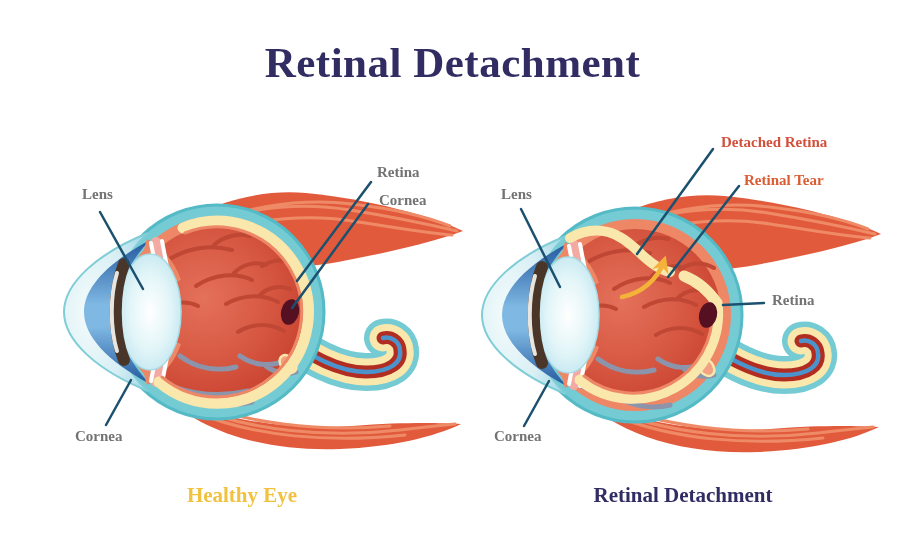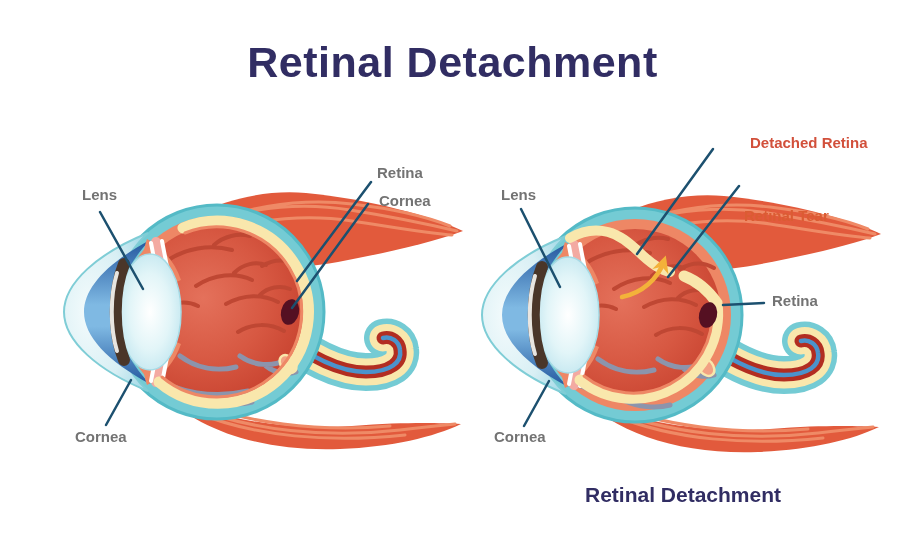--- a/index.html
+++ b/index.html
@@ -1,23 +1,23 @@
 <!DOCTYPE html>
 <html><head>
 <meta charset="utf-8">
 <style>
   html,body{margin:0;padding:0;background:#fff;}
   .stage{position:relative;width:905px;height:552px;background:#ffffff;overflow:hidden;
-         font-family:Liberation Sans, sans-serif;}
+         font-family:Liberation Serif, serif;}
   .title{position:absolute;left:0;right:0;top:38px;margin:0;text-align:center;
          font-size:43px;font-weight:bold;letter-spacing:0.5px;color:#312d63;}
   .art{position:absolute;left:0;top:0;width:905px;height:555px;}
   .lbl{position:absolute;font-size:15px;font-weight:bold;color:#737373;white-space:nowrap;}
-  .lbl.red1{color:#d2503b;margin-left:29px;}
-  .lbl.red2{color:#db5c33;margin-top:35px;}
+  .lbl.red1{color:#d2503b;}
+  .lbl.red2{color:#db5c33;}
   .cap{position:absolute;top:483px;transform:translateX(-50%);font-size:21px;font-weight:bold;
        white-space:nowrap;}
   .cap.yellow{color:#f0c23f;}
   .cap.navy{color:#312d63;}
 </style>
 </head>
 <body>
 
 <div class="stage">
 
@@ -123,15 +123,16 @@
   <div class="lbl" style="left:377px;top:164px">Retina</div>
   <div class="lbl" style="left:379px;top:192px">Cornea</div>
   <div class="lbl" style="left:75px;top:428px">Cornea</div>
 
   <div class="lbl" style="left:501px;top:186px">Lens</div>
   <div class="lbl red1" style="left:721px;top:134px">Detached Retina</div>
   <div class="lbl red2" style="left:744px;top:172px">Retinal Tear</div>
   <div class="lbl" style="left:772px;top:292px">Retina</div>
   <div class="lbl" style="left:494px;top:428px">Cornea</div>
 
+  <div class="cap yellow" style="left:242px">Healthy Eye</div>
   <div class="cap navy" style="left:683px">Retinal Detachment</div>
 
 </div>
 
 </body></html>

